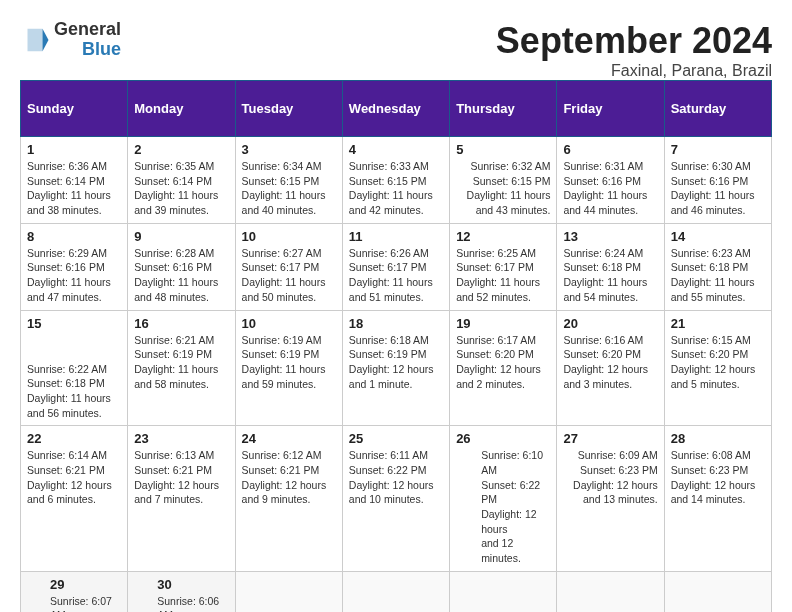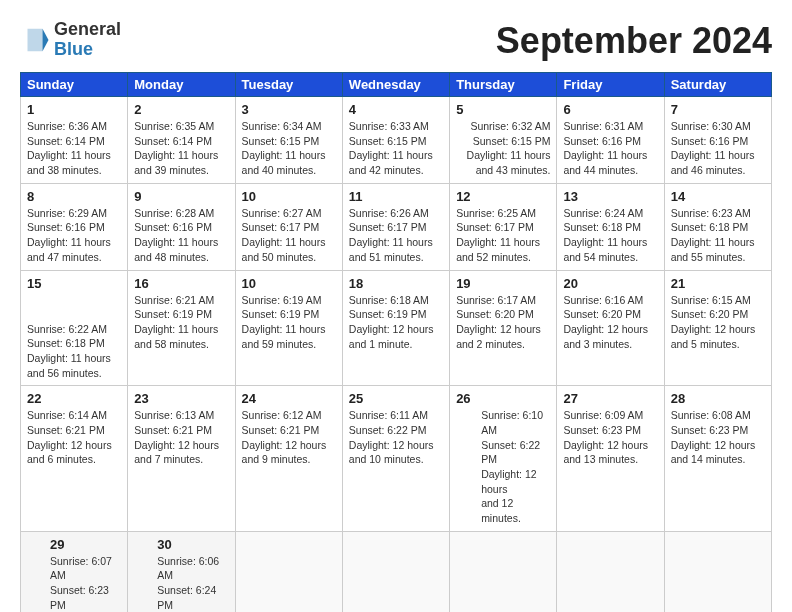--- a/index.html
+++ b/index.html
@@ -7,36 +7,35 @@
       font-family: Arial, sans-serif;
       background: #fff;
       width: 792px;
       min-height: 612px;
       padding: 20px;
     }
     .header-area {
       display: flex;
       justify-content: space-between;
       align-items: flex-start;
-      margin-bottom: 10px;
     }
     .logo {
       display: flex;
       align-items: center;
       gap: 4px;
     }
     .logo-text {
       display: flex;
       flex-direction: column;
       font-size: 18px;
       font-weight: bold;
       line-height: 1.1;
     }
     .logo-text span:first-child { color: #333; }
-    .logo-text span:last-child { color: #2a7ab5; }
+    .logo-text span:last-child { color: #2a7ab5; text-align: right; }
     .logo-icon {
       width: 30px;
       height: 30px;
     }
     .title-area {
       text-align: right;
     }
     .month-title {
       font-size: 36px;
       font-weight: bold;
@@ -45,23 +44,23 @@
     .location-title {
       font-size: 16px;
       color: #444;
     }
     .calendar {
       width: 100%;
       border-collapse: collapse;
       font-size: 11px;
     }
     .calendar th {
-      background: #1d4ed8;
+      background: #4c1d95;
       color: #fff;
-      padding: 4px 6px;
+      padding: 20px 6px;
       text-align: left;
       font-size: 13px;
       font-weight: bold;
       border: 1px solid #1a5a8a;
     }
     .calendar td {
       border: 1px solid #ccc;
       vertical-align: top;
       padding: 5px 6px;
       width: calc(100% / 7);
@@ -97,20 +96,21 @@
       <polygon points="30,5 38,20 30,35" fill="#2a7ab5"></polygon>
       <polygon points="10,5 30,5 30,35 10,35" fill="#2a7ab5" opacity="0.3"></polygon>
     </svg>
     <div class="logo-text">
       <span>General</span>
       <span>Blue</span>
     </div>
   </div>
   <div class="title-area">
     <div class="month-title">September 2024</div>
+    <div class="location-title">Faxinal, Parana, Brazil</div>
   </div>
 </div>
 
 <table class="calendar">
   <thead>
     <tr id="calendar-header">
     <th>Sunday</th>
         <th>Monday</th>
         <th>Tuesday</th>
         <th>Wednesday</th>
@@ -304,21 +304,21 @@
         </td>
         <td>
           <span class="day-num">26</span>
           <div class="day-info" style="white-space: pre-line; margin-left: 25px;">Sunrise: 6:10 AM
 Sunset: 6:22 PM
 Daylight: 12 hours
 and 12 minutes.</div>
         </td>
         <td>
           <span class="day-num">27</span>
-          <div class="day-info" style="white-space: pre-line;">Sunrise: 6:09 AM
+          <div class="day-info" style="white-space: pre-line; text-align: right;">Sunrise: 6:09 AM
 Sunset: 6:23 PM
 Daylight: 12 hours
 and 13 minutes.</div>
         </td>
         <td>
           <span class="day-num">28</span>
           <div class="day-info" style="white-space: pre-line;">Sunrise: 6:08 AM
 Sunset: 6:23 PM
 Daylight: 12 hours
 and 14 minutes.</div>

